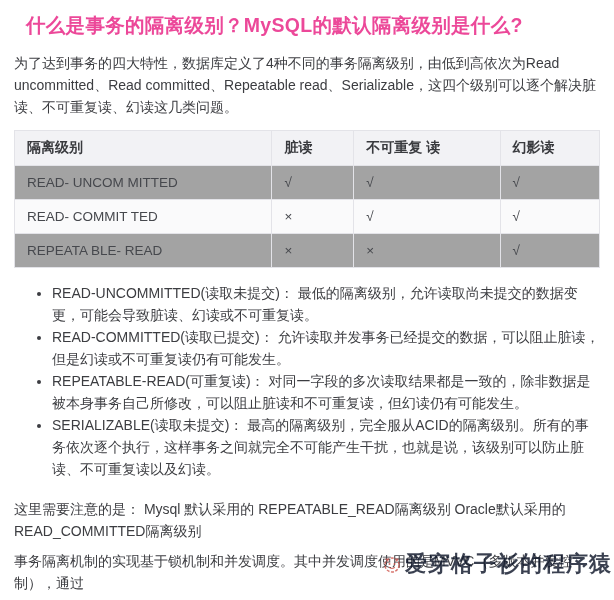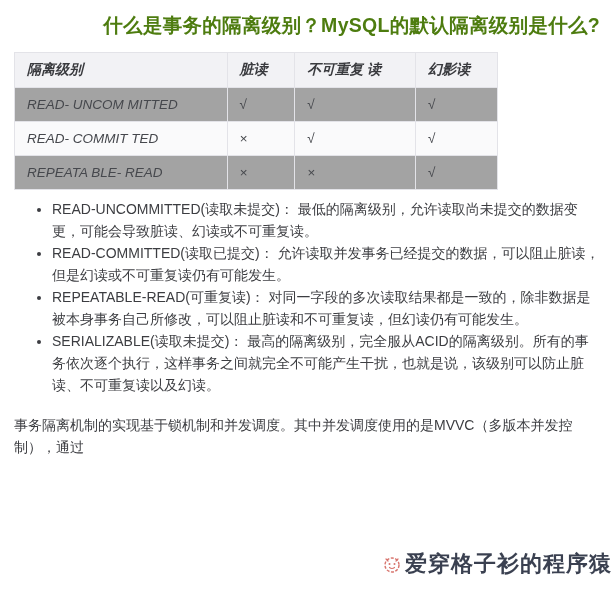--- a/index.html
+++ b/index.html
@@ -13,39 +13,37 @@
     width:614px; height:600px;
     box-sizing:border-box;
     padding:8px 14px 0 14px;
     overflow:hidden;
     background:#ffffff;
   }
   .title {
     font-size:19.5px;
     line-height:26px;
     font-weight:700;
-    color:#4d7c0f;
-    margin:4px 0 14px 0;
+    color:#ec4899;
+    margin:4px 0 14px 12px;
     letter-spacing:0.3px;
-    text-align:right;
   }
   .para {
     font-size:14px;
     line-height:22px;
     margin:0 0 12px 0;
     color:#3c3d41;
   }
   table.iso-table {
-    width:484px;
+    width:586px;
     border-collapse:collapse;
-    margin:0 0 8px 0;
+    margin:0 0 14px 0;
     font-size:13.5px;
     color:#46484d;
     table-layout:fixed;
-    font-style:italic;
   }
   .iso-table th, .iso-table td {
     border:1px solid #e3e3e8;
     text-align:left;
     padding:7px 12px;
     overflow:hidden;
     white-space:nowrap;
   }
   .iso-table thead th {
     background:#f2f2f5;
@@ -99,20 +97,21 @@
   }
   .watermark svg { display:block; }
 </style>
 </head>
 <body>
 
 <div class="page">
 
   <h1 class="title">什么是事务的隔离级别？MySQL的默认隔离级别是什么?</h1>
 
+  <p class="para">为了达到事务的四大特性，数据库定义了4种不同的事务隔离级别，由低到高依次为Read uncommitted、Read committed、Repeatable read、Serializable，这四个级别可以逐个解决脏读、不可重复读、幻读这几类问题。</p>
 
   <table class="iso-table">
     <colgroup>
       <col class="col-level">
         <col class="col-dirty">
         <col class="col-nonrep">
         <col class="col-phantom">
     </colgroup>
     <thead>
       <tr>
@@ -145,20 +144,21 @@
   </table>
 
 
   <ul class="levels">
     <li>READ-UNCOMMITTED(读取未提交)： 最低的隔离级别，允许读取尚未提交的数据变更，可能会导致脏读、幻读或不可重复读。</li>
     <li>READ-COMMITTED(读取已提交)： 允许读取并发事务已经提交的数据，可以阻止脏读，但是幻读或不可重复读仍有可能发生。</li>
     <li>REPEATABLE-READ(可重复读)： 对同一字段的多次读取结果都是一致的，除非数据是被本身事务自己所修改，可以阻止脏读和不可重复读，但幻读仍有可能发生。</li>
     <li>SERIALIZABLE(读取未提交)： 最高的隔离级别，完全服从ACID的隔离级别。所有的事务依次逐个执行，这样事务之间就完全不可能产生干扰，也就是说，该级别可以防止脏读、不可重复读以及幻读。</li>
   </ul>
 
+  <p class="para note">这里需要注意的是： Mysql 默认采用的 REPEATABLE_READ隔离级别 Oracle默认采用的 READ_COMMITTED隔离级别</p>
 
   <p class="para mechanism">事务隔离机制的实现基于锁机制和并发调度。其中并发调度使用的是MVVC（多版本并发控制），通过</p>
 
   <div class="watermark">
     <span>
       <svg width="20" height="20" viewBox="0 0 20 20">
         <circle cx="10" cy="11" r="7" fill="none" stroke="#cf554d" stroke-width="1.4" stroke-dasharray="3 1.5"></circle>
         <circle cx="7.5" cy="10" r="1" fill="#cf554d"></circle>
         <circle cx="12.5" cy="10" r="1" fill="#cf554d"></circle>
         <path d="M7.5 13.5 q2.5 2 5 0" fill="none" stroke="#cf554d" stroke-width="1.2" stroke-linecap="round"></path>

